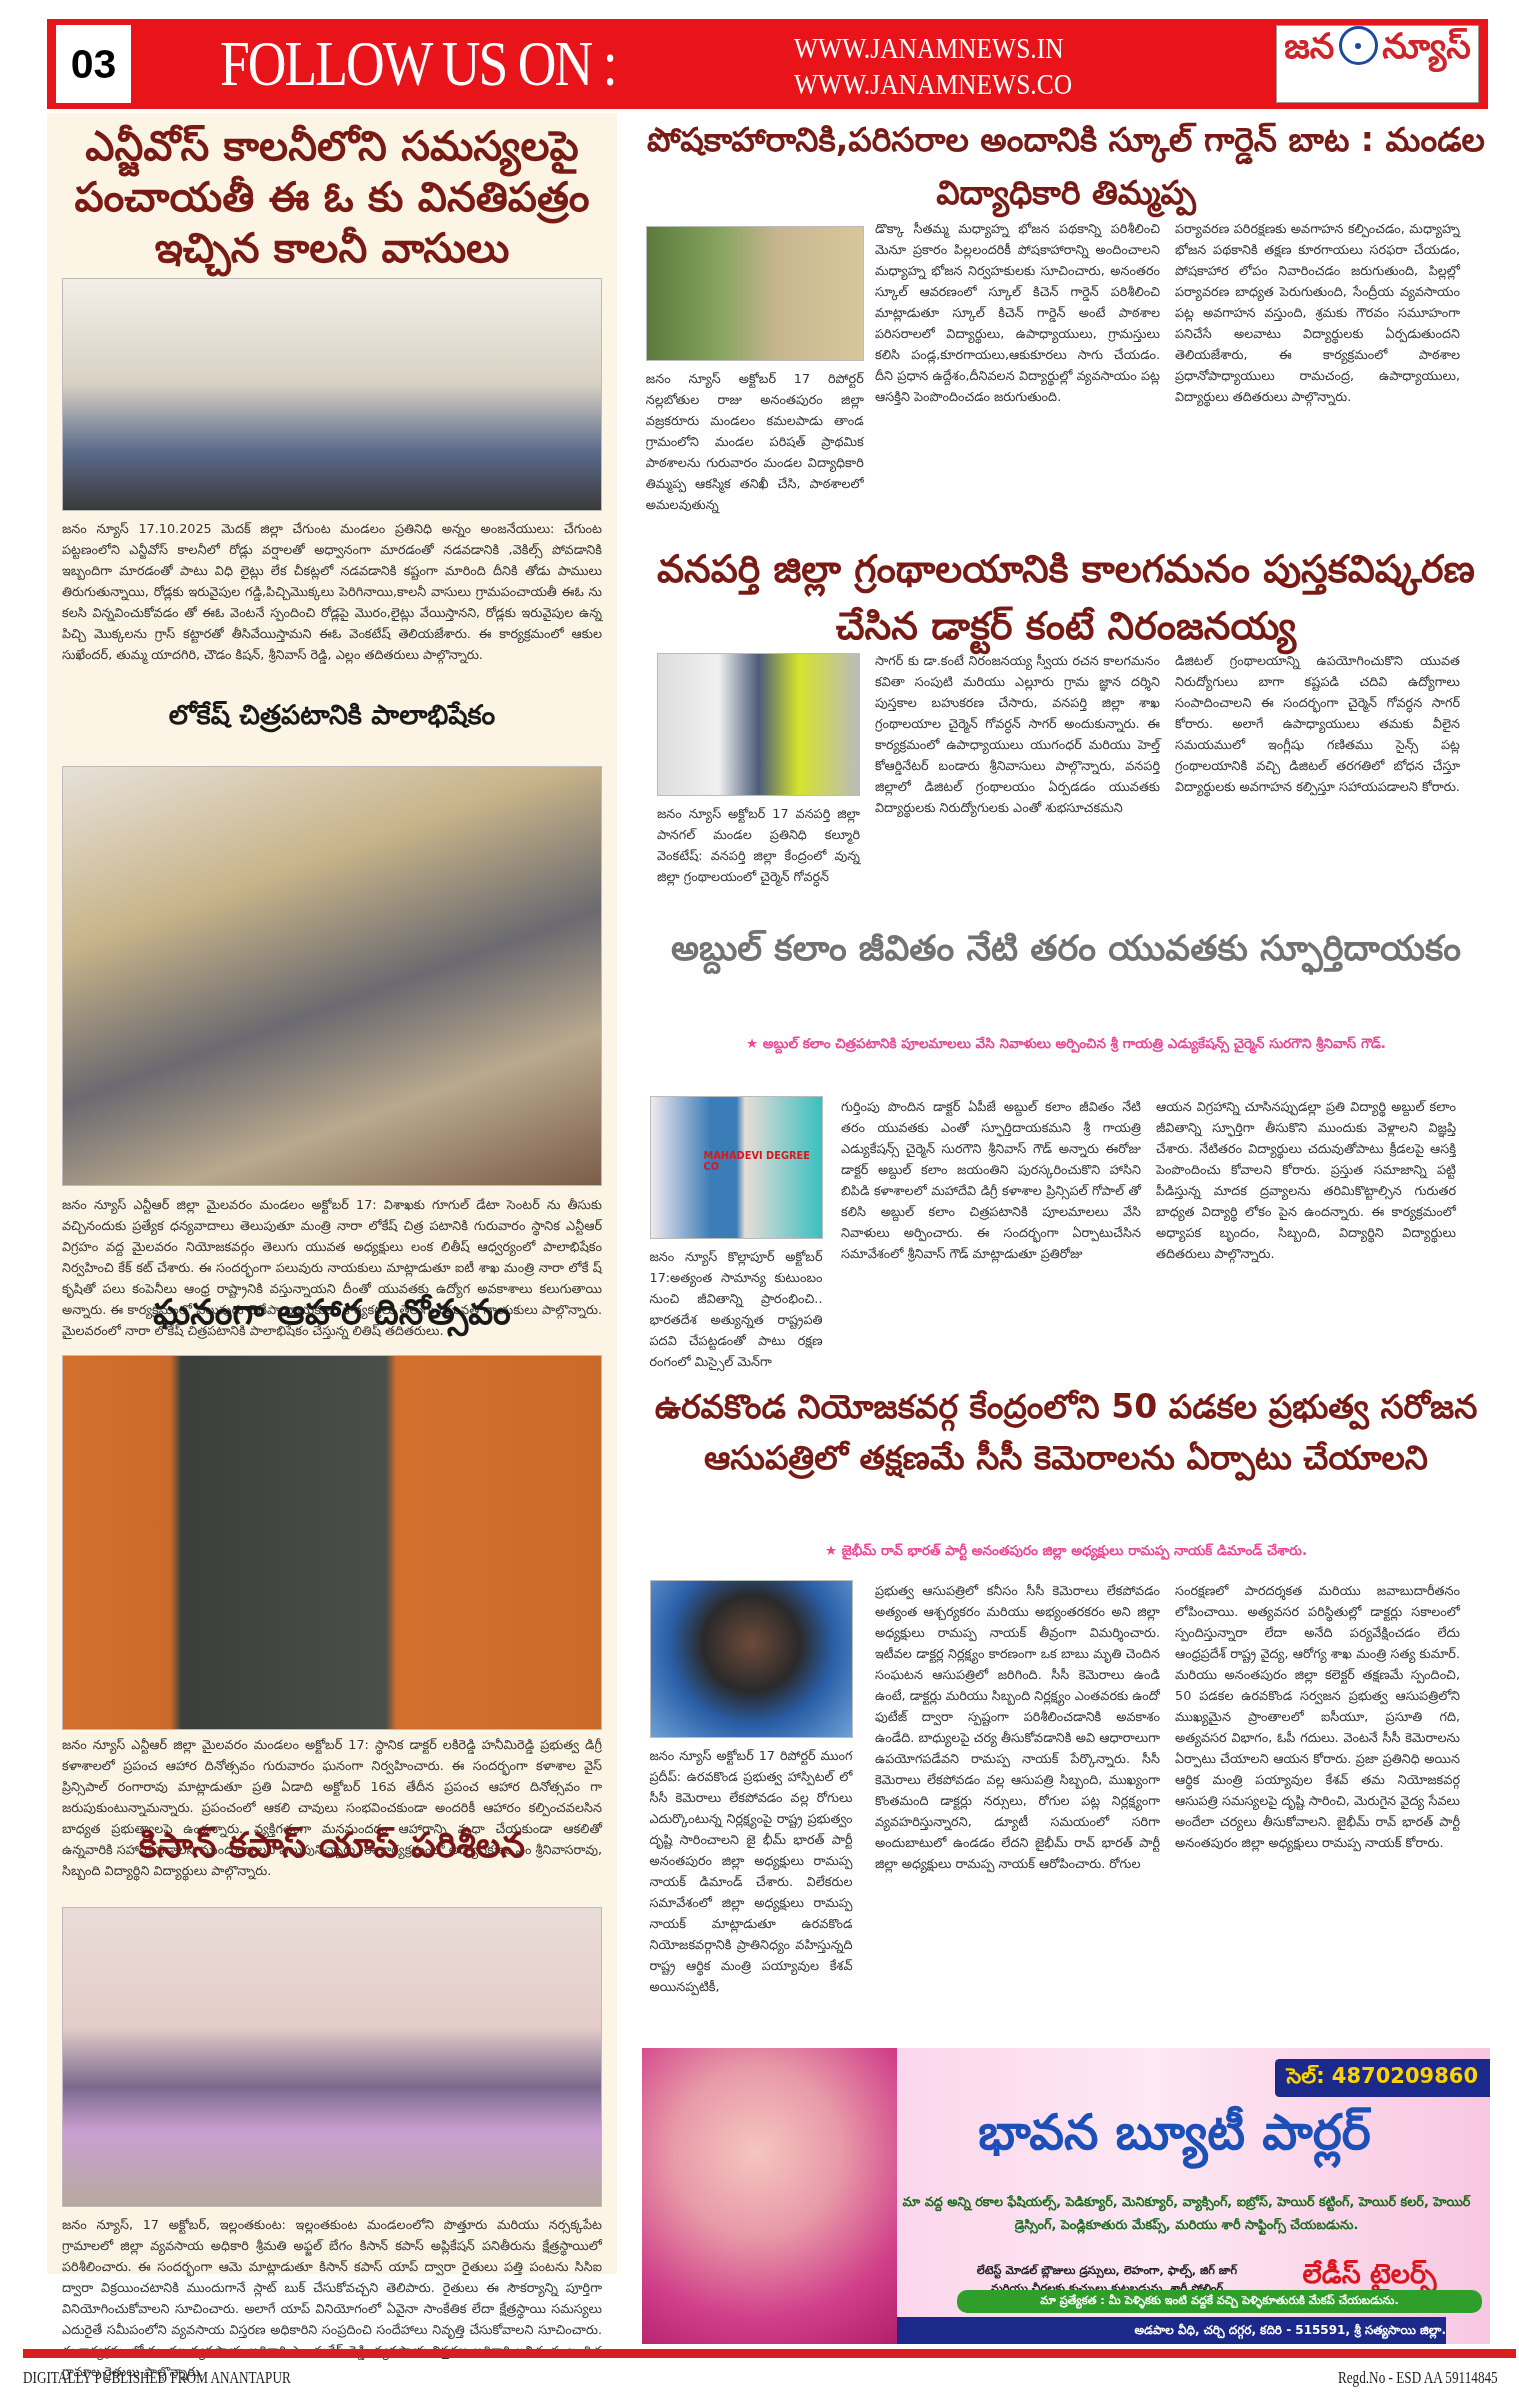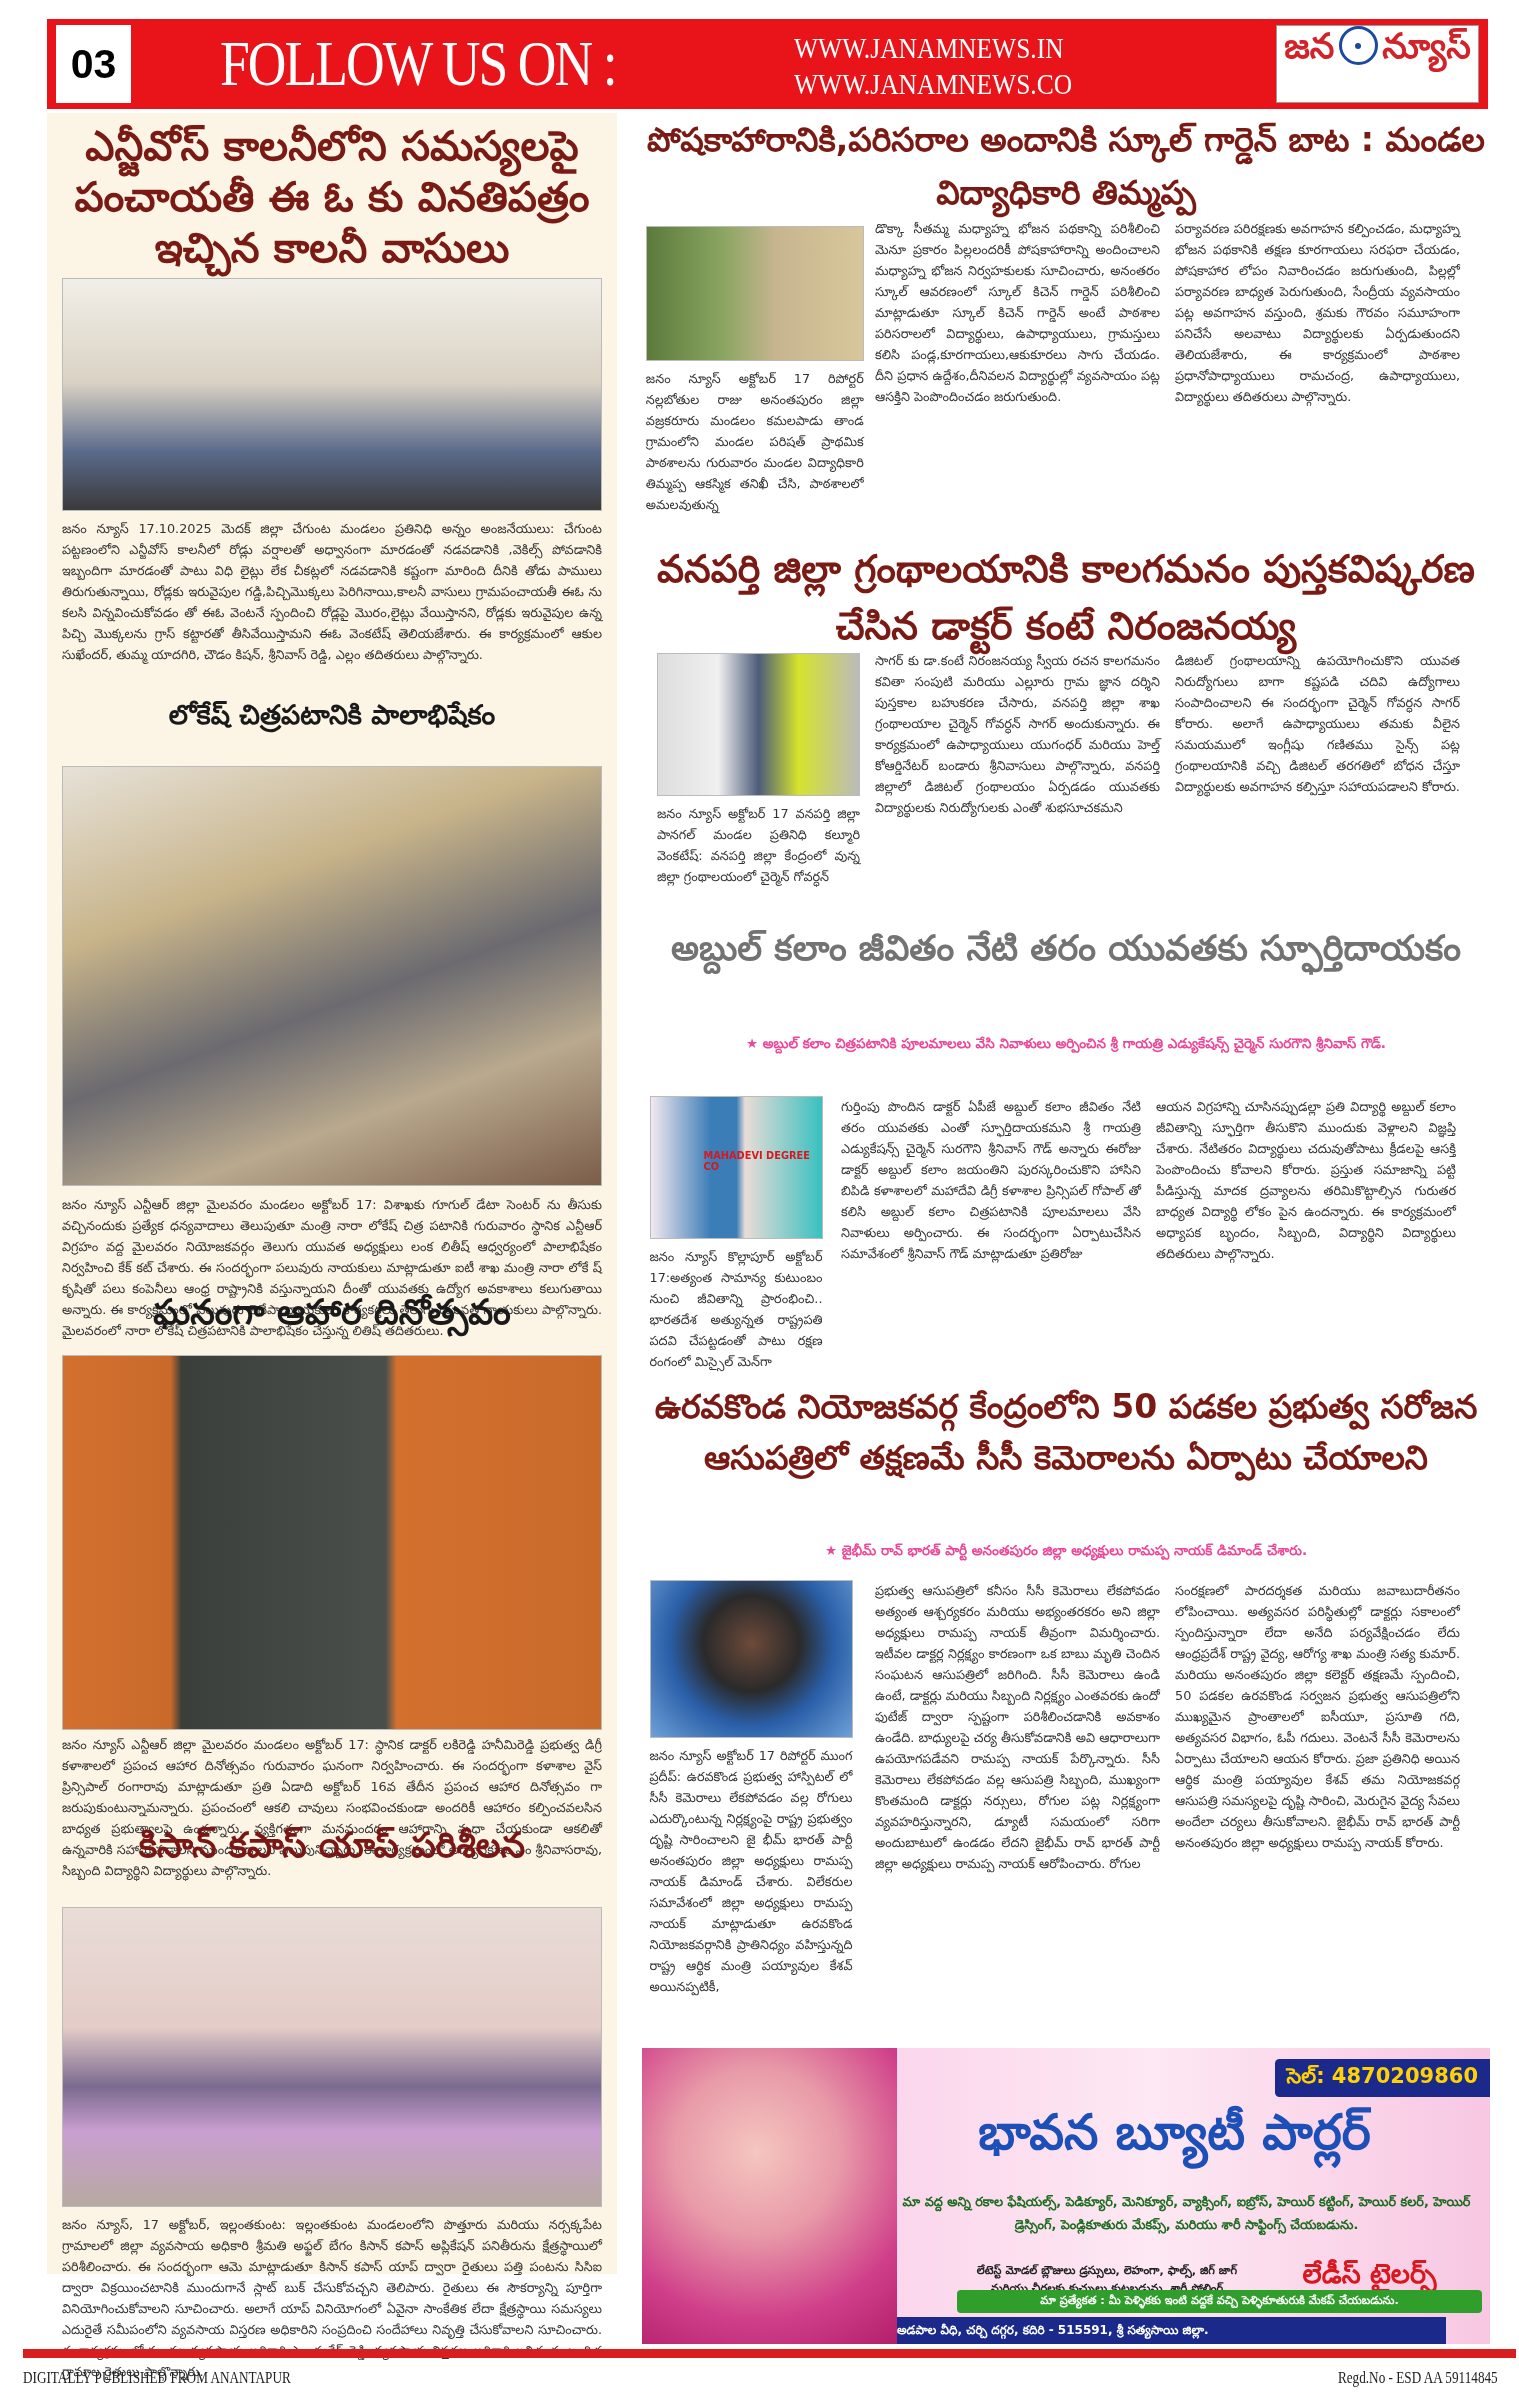--- a/index.html
+++ b/index.html
@@ -25,22 +25,22 @@
   .footer-bar { position: absolute; left: 22.5px; top: 2349px; width: 1493px; height: 9px; background: #d81e1e; }
   .footer-left { position: absolute; left: 22.5px; top: 2368px; font-family: "Liberation Serif", serif; font-size: 16.5px; transform: scaleX(0.8); transform-origin: left; color: #222; }
   .footer-right { position: absolute; right: 22.5px; top: 2368px; font-family: "Liberation Serif", serif; font-size: 16.5px; transform: scaleX(0.8); transform-origin: right; color: #222; }
   .ad { position: absolute; left: 642px; top: 2048px; width: 848px; height: 296px; background: linear-gradient(90deg,#f7a6d6 0%, #fbd6ec 30%, #fde8f3 60%, #f8c7e2 100%); overflow: hidden; }
   .ad-face { position: absolute; left: 0; top: 0; width: 255px; height: 296px; background: radial-gradient(circle at 45% 35%, #f5c6c0 0%, #e89aa8 35%, #d0408a 70%, #b21e6a 100%); }
   .ad-phone { position: absolute; right: 0; top: 11.3px; padding: 4.5px 12px; background: #1b2a8a; color: #ffd200; font-weight: bold; font-size: 21px; border-radius: 4.5px 0 0 4.5px; }
   .ad-title { position: absolute; left: 225px; top: 56px; width: 615px; text-align: center; color: #1d4fb8; font-size: 49px; font-weight: bold; }
   .ad-services { position: absolute; left: 248px; top: 143px; width: 593px; text-align: center; color: #1d6b1f; font-weight: bold; font-size: 12.8px; line-height: 22.5px; }
   .ad-tailor-list { position: absolute; left: 330px; top: 214px; width: 270px; text-align: center; color: #222; font-size: 11.3px; line-height: 18px; font-weight: bold; }
   .ad-tailors { position: absolute; left: 615px; top: 210px; width: 225px; text-align: center; color: #d8171f; font-size: 27px; font-weight: bold; }
-  .ad-address { position: absolute; left: 255px; bottom: 0; width: 549px; height: 27px; background: #1b2a8a; color: #fff; font-size: 12px; text-align: left; line-height: 27px; font-weight: bold; }
-  .ad-special2 { position: absolute; left: 315px; bottom: 31.5px; width: 525px; height: 22.5px; background: #2f9e2a; color: #fff; font-size: 11.3px; text-align: center; line-height: 22.5px; border-radius: 4px; font-weight: bold; }
+  .ad-address { position: absolute; left: 255px; bottom: 0; width: 549px; height: 27px; background: #1b2a8a; color: #fff; font-size: 12px; text-align: right; line-height: 27px; font-weight: bold; }
+  .ad-special2 { position: absolute; left: 315px; bottom: 31.5px; width: 525px; height: 22.5px; background: #2f9e2a; color: #fff; font-size: 11.3px; text-align: center; line-height: 22.5px; border-radius: 10px; font-weight: bold; }
 </style>
 </head>
 <body>
 
 <div class="masthead">
   <div class="page-num">03</div>
   <div class="follow">FOLLOW US ON :</div>
   <div class="urls">
     <div>WWW.JANAMNEWS.IN</div>
     <div>WWW.JANAMNEWS.CO</div>

